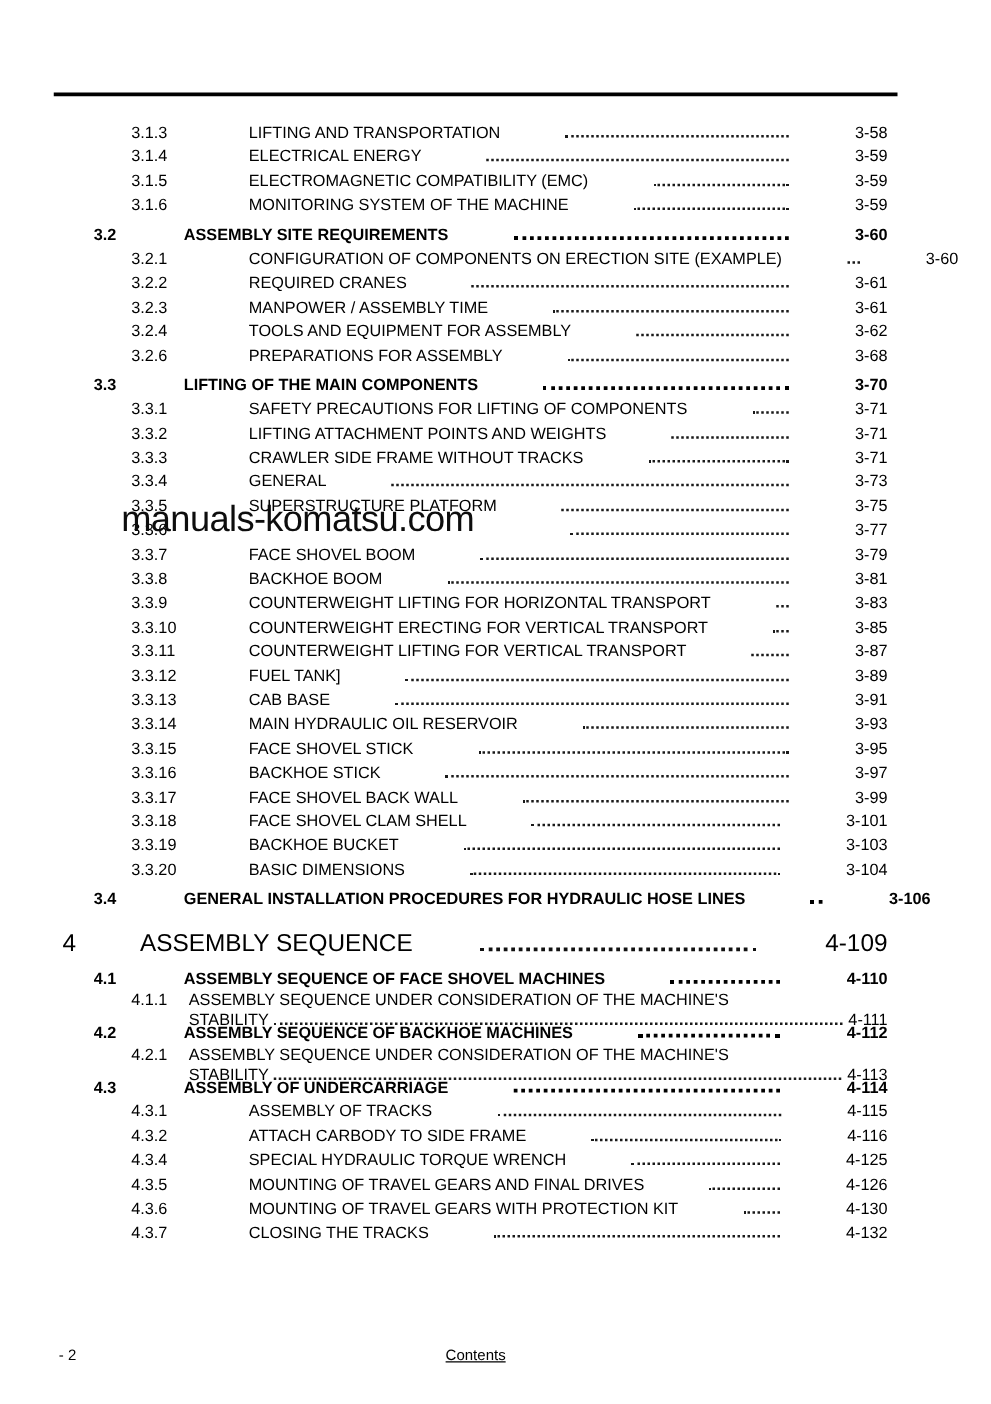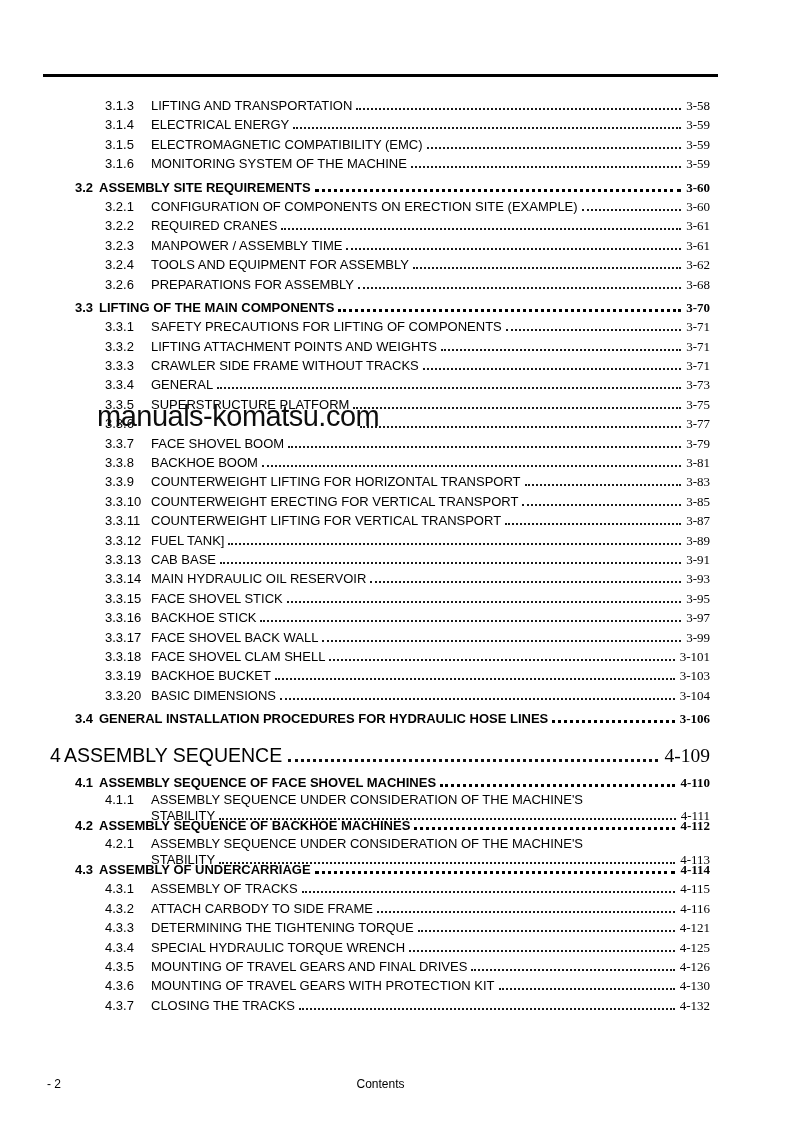--- a/index.html
+++ b/index.html
@@ -1,40 +1,40 @@
 <!DOCTYPE html>
 <html><head>
 <meta charset="utf-8">
 <style>
   html,body{margin:0;padding:0;background:#ffffff;}
   body{width:793px;height:1123px;font-family:"Liberation Sans",sans-serif;color:#000;}
   .page{position:relative;width:793px;height:1123px;overflow:hidden;background:#fff;}
   .top-rule{position:absolute;left:43px;top:74px;width:675px;height:3px;background:#000;}
   .toc{position:absolute;left:43px;top:96px;width:667px;}
-  .row{display:flex;align-items:baseline;white-space:nowrap;}
+  .row{display:flex;align-items:baseline;white-space:nowrap;gap:48px;}
   .l3{height:19.4px;line-height:19.4px;font-size:13px;}
   .l2{height:19.4px;line-height:19.4px;font-size:13px;font-weight:bold;margin-top:4px;}
   .ch{height:27px;line-height:27px;font-size:19.5px;margin-top:13px;margin-bottom:2px;}
   .l3 .num{display:inline-block;margin-left:62px;width:46px;flex:none;}
   .l2 .num{display:inline-block;margin-left:32px;width:24px;flex:none;}
   .ch .num{display:inline-block;margin-left:7px;width:14px;flex:none;}
   .title{flex:none;}
   .leader{flex:1 1 auto;height:5px;border-bottom:2px dotted #1a1a1a;margin:0 5px 0 4px;min-width:10px;}
   .l2 .leader{border-bottom:3px dotted #000;height:6px;}
   .ch .leader{border-bottom:3px dotted #111;height:6px;margin:0 7px 2px 6px;}
-  .pg{flex:none;text-align:right;font-family:Liberation Serif, serif;}
+  .pg{flex:none;text-align:right;}
   .obscured{display:inline-block;width:205px;}
   
   .wrap{display:block;margin-bottom:5px;}
   .wrap .wline{display:flex;align-items:baseline;height:16px;line-height:16px;font-size:13px;white-space:nowrap;}
   .wrap .indent{display:inline-block;margin-left:108px;flex:none;}
   .watermark{position:absolute;left:97px;top:400px;font-size:29px;letter-spacing:-0.5px;color:#0d0d0d;font-weight:normal;}
   .footer{position:absolute;left:43px;top:1076px;width:675px;height:16px;font-size:12px;line-height:16px;}
   .footer .fleft{position:absolute;left:4px;top:0;}
-  .footer .fcenter{position:absolute;left:0;width:100%;text-align:center;top:0;}
+  .footer .fcenter{position:absolute;left:0;width:100%;text-align:center;top:0;text-decoration:underline;}
 </style>
 </head>
 <body>
 
 <div class="page">
   <div class="top-rule"></div>
   <div class="toc" id="toc">
       <div class="row l3">
         <span class="num">3.1.3</span>
         <span class="title">LIFTING AND TRANSPORTATION</span>
@@ -281,26 +281,20 @@
         <span class="leader"></span>
         <span class="pg">4-115</span>
       </div>
       <div class="row l3">
         <span class="num">4.3.2</span>
         <span class="title">ATTACH CARBODY TO SIDE FRAME</span>
         <span class="leader"></span>
         <span class="pg">4-116</span>
       </div>
       <div class="row l3">
-        <span class="num">4.3.3</span>
-        <span class="title">DETERMINING THE TIGHTENING TORQUE</span>
-        <span class="leader"></span>
-        <span class="pg">4-121</span>
-      </div>
-      <div class="row l3">
         <span class="num">4.3.4</span>
         <span class="title">SPECIAL HYDRAULIC TORQUE WRENCH</span>
         <span class="leader"></span>
         <span class="pg">4-125</span>
       </div>
       <div class="row l3">
         <span class="num">4.3.5</span>
         <span class="title">MOUNTING OF TRAVEL GEARS AND FINAL DRIVES</span>
         <span class="leader"></span>
         <span class="pg">4-126</span>

